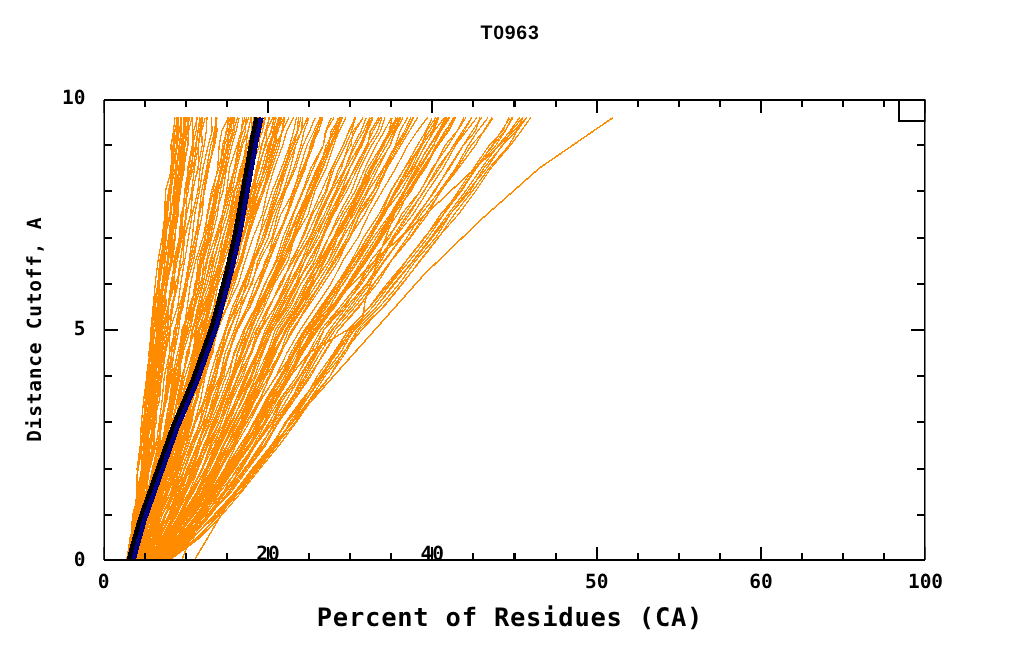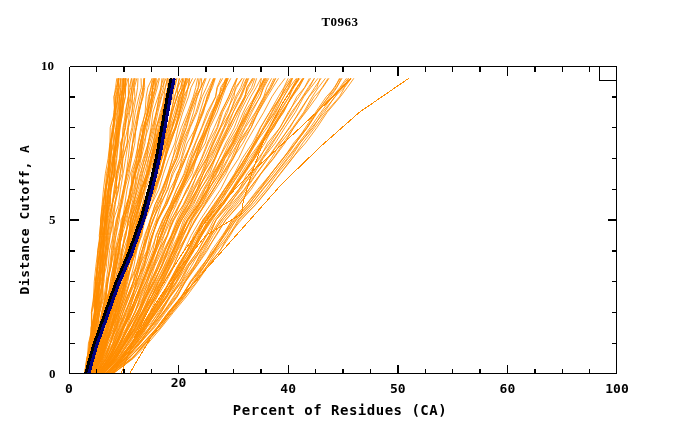--- a/index.html
+++ b/index.html
@@ -23,42 +23,42 @@
   #chart-title {
     position: absolute;
     left: 0;
     top: 14px;
     width: 680px;
     text-align: center;
     font-size: 13px;
     font-weight: bold;
     color: #000000;
     letter-spacing: 0.5px;
-    font-family: Liberation Serif, serif;
+    font-family: Liberation Sans, sans-serif;
   }
   #plot-area {
     position: absolute;
     left: 69px;
     top: 66px;
     width: 548px;
     height: 308px;
   }
   #plot-svg {
     position: absolute;
     left: 0;
     top: 0;
     display: block;
   }
   #xlabel {
     position: absolute;
     left: 0;
     top: 402px;
     width: 680px;
     text-align: center;
-    font-size: 14px;
+    font-size: 17px;
     font-weight: bold;
     color: #000000;
     letter-spacing: 0.5px;
     font-family: "DejaVu Sans Mono", "Liberation Mono", monospace;
   }
   #ylabel {
     position: absolute;
     left: -86px;
     top: 212px;
     width: 220px;
@@ -77,22 +77,21 @@
     font-weight: bold;
     color: #000000;
     font-family: "DejaVu Sans Mono", "Liberation Mono", monospace;
     white-space: nowrap;
   }
   .xtick-label {
     transform: translateX(-50%);
   }
   .ytick-label {
     transform: translateY(-50%);
-    text-align: left;
-    font-family: Liberation Serif, serif;
+    text-align: right;
   }
 </style>
 </head>
 <body>
 
 <div id="figure">
 
   <div id="chart-title">T0963</div>
 
   <div id="plot-area">
@@ -345,22 +344,22 @@
           <line x1="547.5" y1="30.80000000000001" x2="542.5" y2="30.80000000000001" stroke="#000000" stroke-width="1.4"></line>
           <line x1="0.5" y1="0.5" x2="9.5" y2="0.5" stroke="#000000" stroke-width="1.4"></line>
           <line x1="547.5" y1="0.5" x2="538.5" y2="0.5" stroke="#000000" stroke-width="1.4"></line>
           <rect x="530.5" y="0.5" width="17" height="14" fill="none" stroke="#000000" stroke-width="1.4"></rect>
         </g>
     </svg>
   </div>
 
   <div id="xtick-labels">
       <div class="tick-label xtick-label" style="left: 69px; top: 381px;">0</div>
-      <div class="tick-label xtick-label" style="left: 178.6px; top: 375px;">20</div>
-      <div class="tick-label xtick-label" style="left: 288.2px; top: 381px;">40</div>
+      <div class="tick-label xtick-label" style="left: 178.6px; top: 362px;">20</div>
+      <div class="tick-label xtick-label" style="left: 288.2px; top: 362px;">40</div>
       <div class="tick-label xtick-label" style="left: 397.8px; top: 381px;">50</div>
       <div class="tick-label xtick-label" style="left: 507.4px; top: 381px;">60</div>
       <div class="tick-label xtick-label" style="left: 617px; top: 381px; text-align: right;">100</div>
     </div>
   <div id="ytick-labels">
       <div class="tick-label ytick-label" style="left: 49px; width: 8px; top: 374px;">0</div>
       <div class="tick-label ytick-label" style="left: 49px; width: 8px; top: 220px;">5</div>
       <div class="tick-label ytick-label" style="left: 41px; width: 16px; top: 66px;">10</div>
     </div>
 

